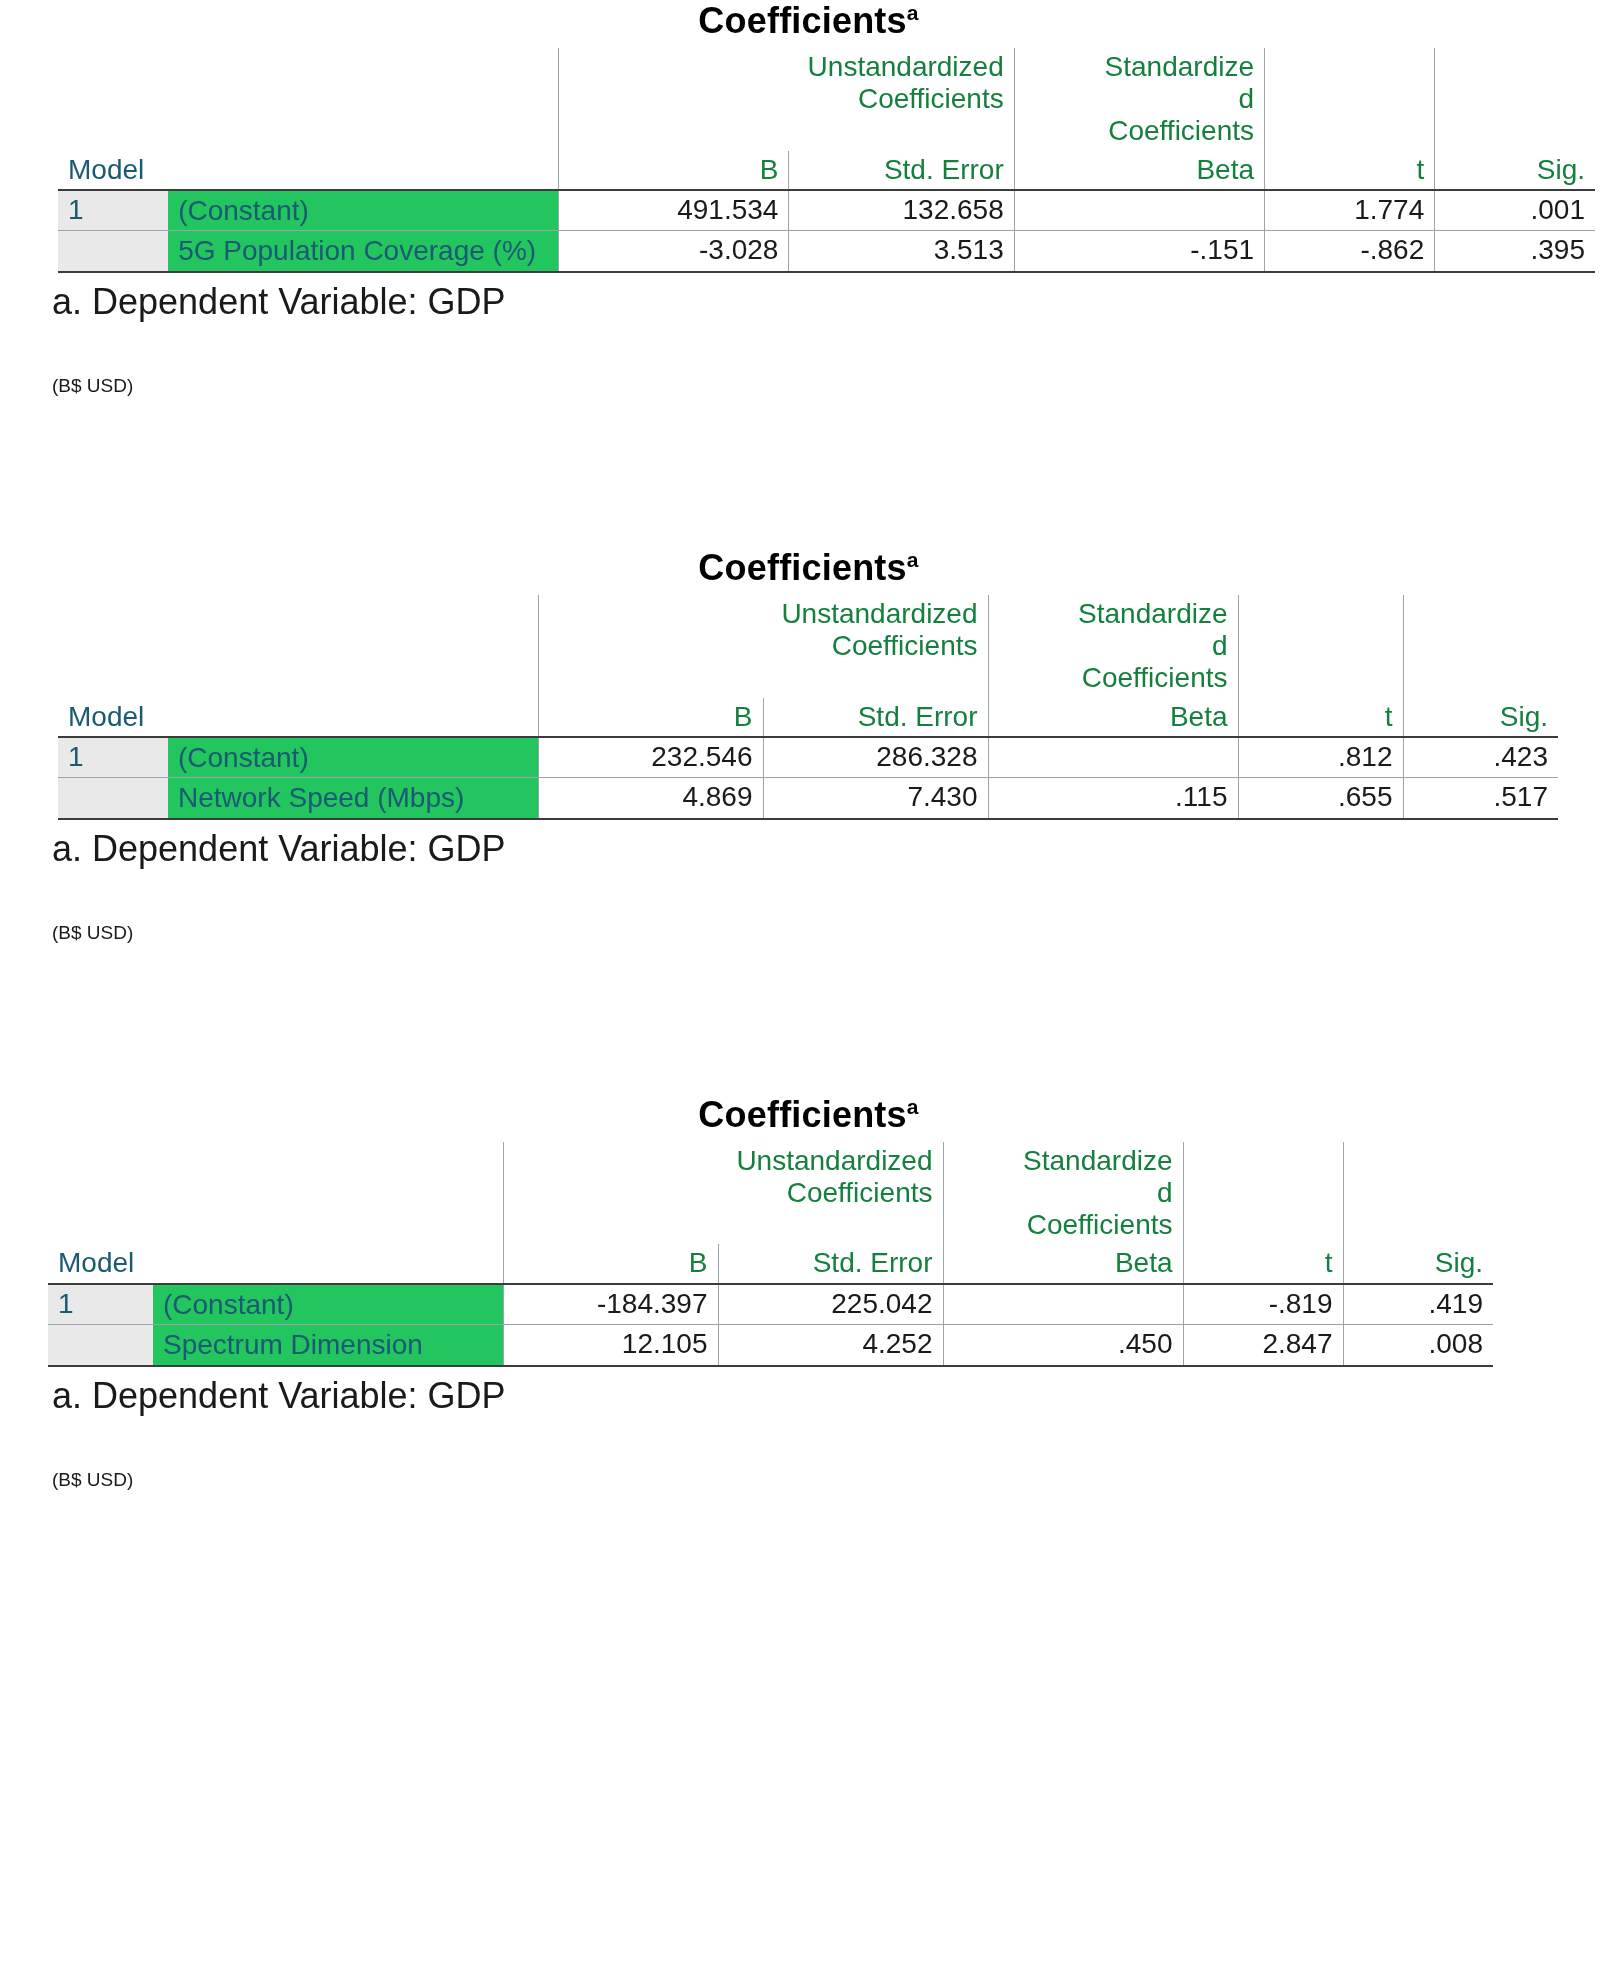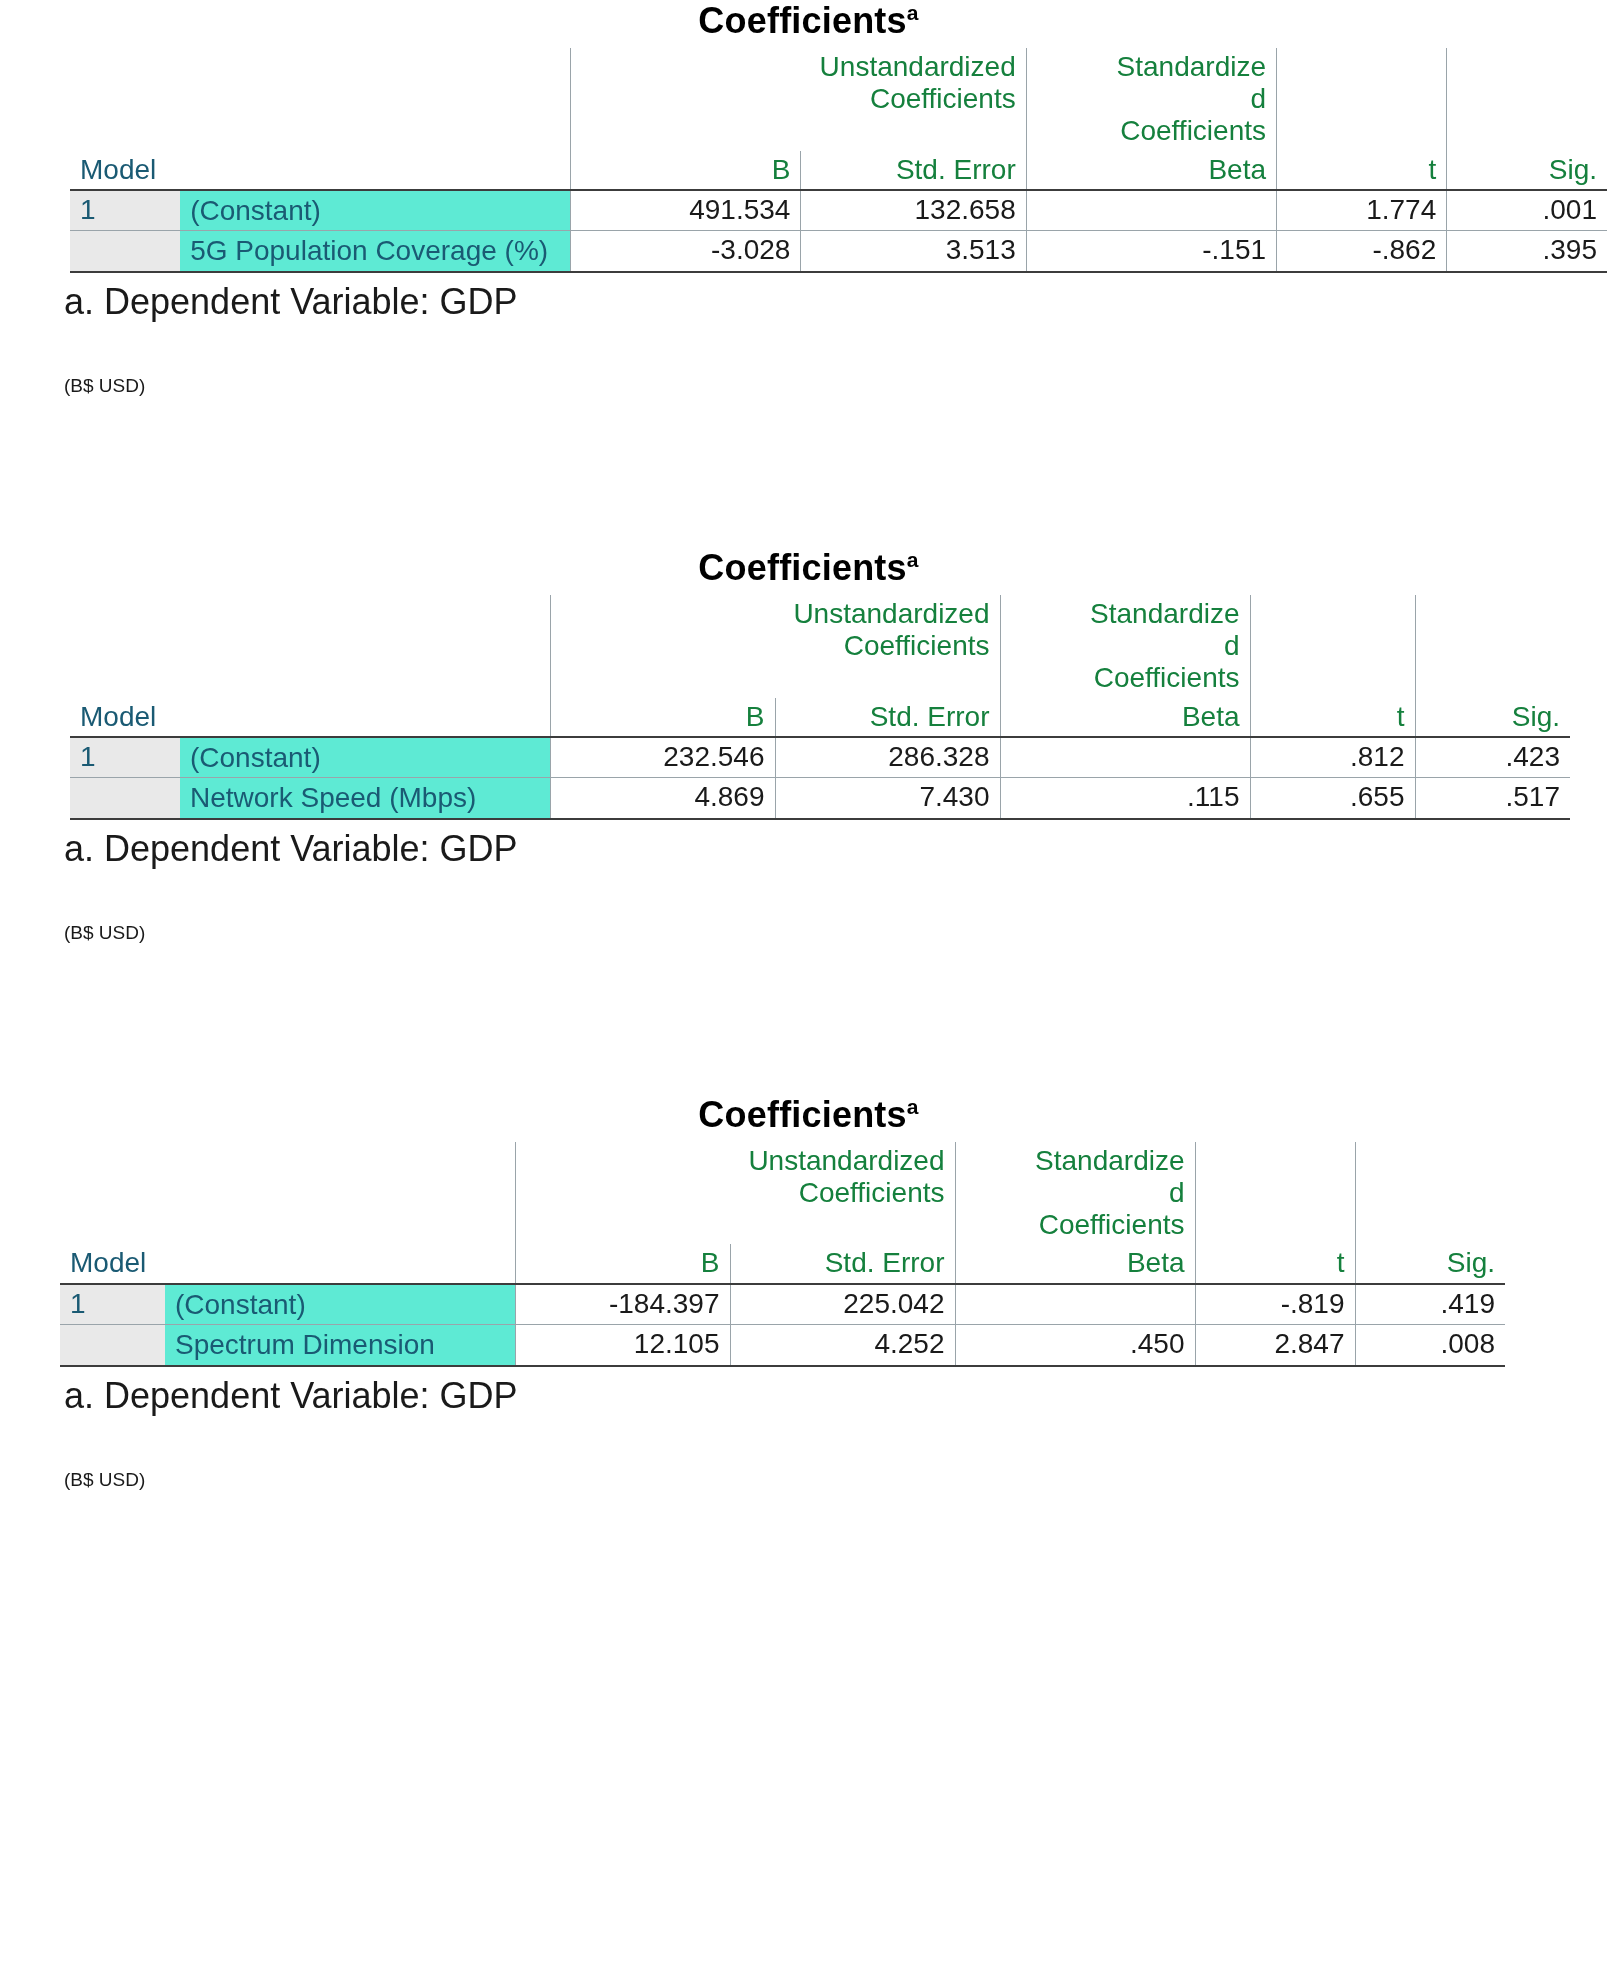--- a/index.html
+++ b/index.html
@@ -10,21 +10,21 @@
   body {
     width: 1617px;
     min-height: 1975px;
     font-family: "Liberation Sans", sans-serif;
     color: #1a1a1a;
     -webkit-font-smoothing: antialiased;
   }
   .page {
     width: 1617px;
     box-sizing: border-box;
-    padding: 0 60px;
+    padding: 0 48px;
   }
   .spss-block {
     margin-bottom: 0;
   }
   .block-gap-1 { height: 150px; }
   .block-gap-2 { height: 150px; }
 
   .tbl-title {
     text-align: center;
     font-size: 36px;
@@ -65,21 +65,21 @@
   .botline-thin { border-bottom: 1px solid #9aa4aa; }
   .botline-thick { border-bottom: 2px solid #3c3c3c; }
 
   .rowlabel-model {
     background: #e9e9e9;
     color: #1a5a73;
     text-align: left;
     white-space: nowrap;
   }
   .rowlabel-var {
-    background: #5eead4;
+    background: #22c55e;
     color: #1a5a73;
     text-align: left;
     line-height: 1.2;
   }
   .numcell {
     text-align: right;
     color: #1a1a1a;
     font-size: 28px;
     padding-right: 16px;
   }

